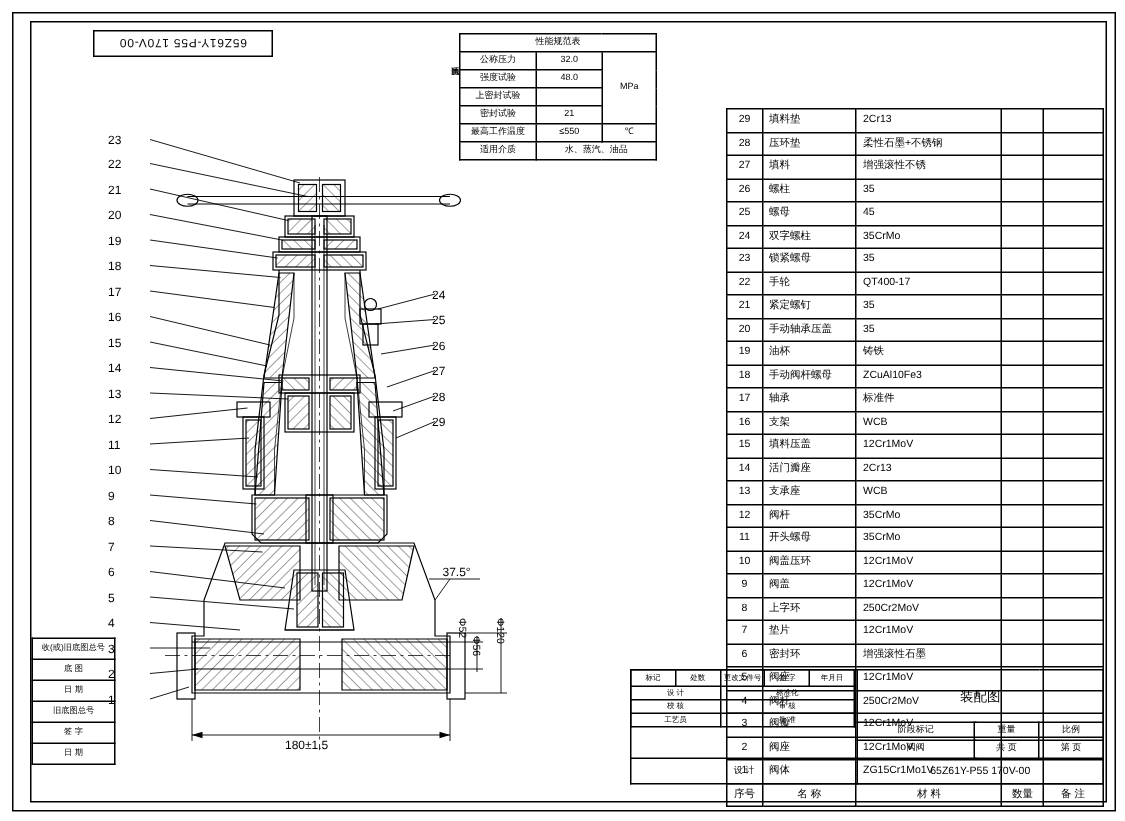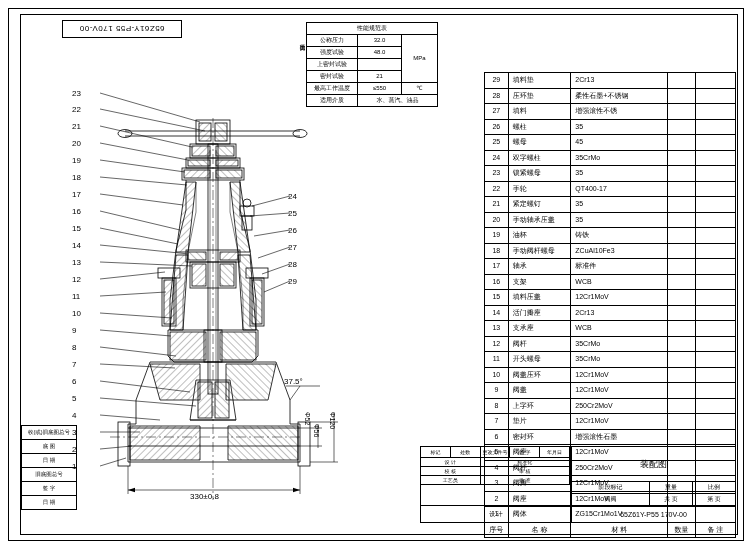--- a/index.html
+++ b/index.html
@@ -543,22 +543,22 @@
   <div class="num" style="left:72px;top:445px;">2</div>
   <div class="num" style="left:72px;top:462px;">1</div>
 
   <div class="num" style="left:288px;top:192px;">24</div>
   <div class="num" style="left:288px;top:209px;">25</div>
   <div class="num" style="left:288px;top:226px;">26</div>
   <div class="num" style="left:288px;top:243px;">27</div>
   <div class="num" style="left:288px;top:260px;">28</div>
   <div class="num" style="left:288px;top:277px;">29</div>
 
-  <div class="txt" style="left:190px;top:493px;font-size:8px;">330±0.8</div>
-  <div class="txt" style="left:284px;top:378px;font-size:8px;">37.5°</div>
+  <div class="txt" style="left:190px;top:493px;font-size:8px;">180±1.5</div>
+  <div class="txt" style="left:295px;top:378px;font-size:8px;">37.5°</div>
   <div class="txt" style="left:312px;top:424px;font-size:7px;writing-mode:vertical-rl;">Φ56</div>
   <div class="txt" style="left:328px;top:412px;font-size:7px;writing-mode:vertical-rl;">Φ120</div>
   <div class="txt" style="left:303px;top:412px;font-size:7px;writing-mode:vertical-rl;">Φ52</div>
 
 
 <table class="t" id="tbstrip" style="left: 420px; top: 446px; width: 150px;">
       <tbody>
         <tr>
           <td style="width:30px;height:10px;line-height:10px;font-size:5px">标记</td>
           <td style="width:30px;height:10px;line-height:10px;font-size:5px">处数</td>

